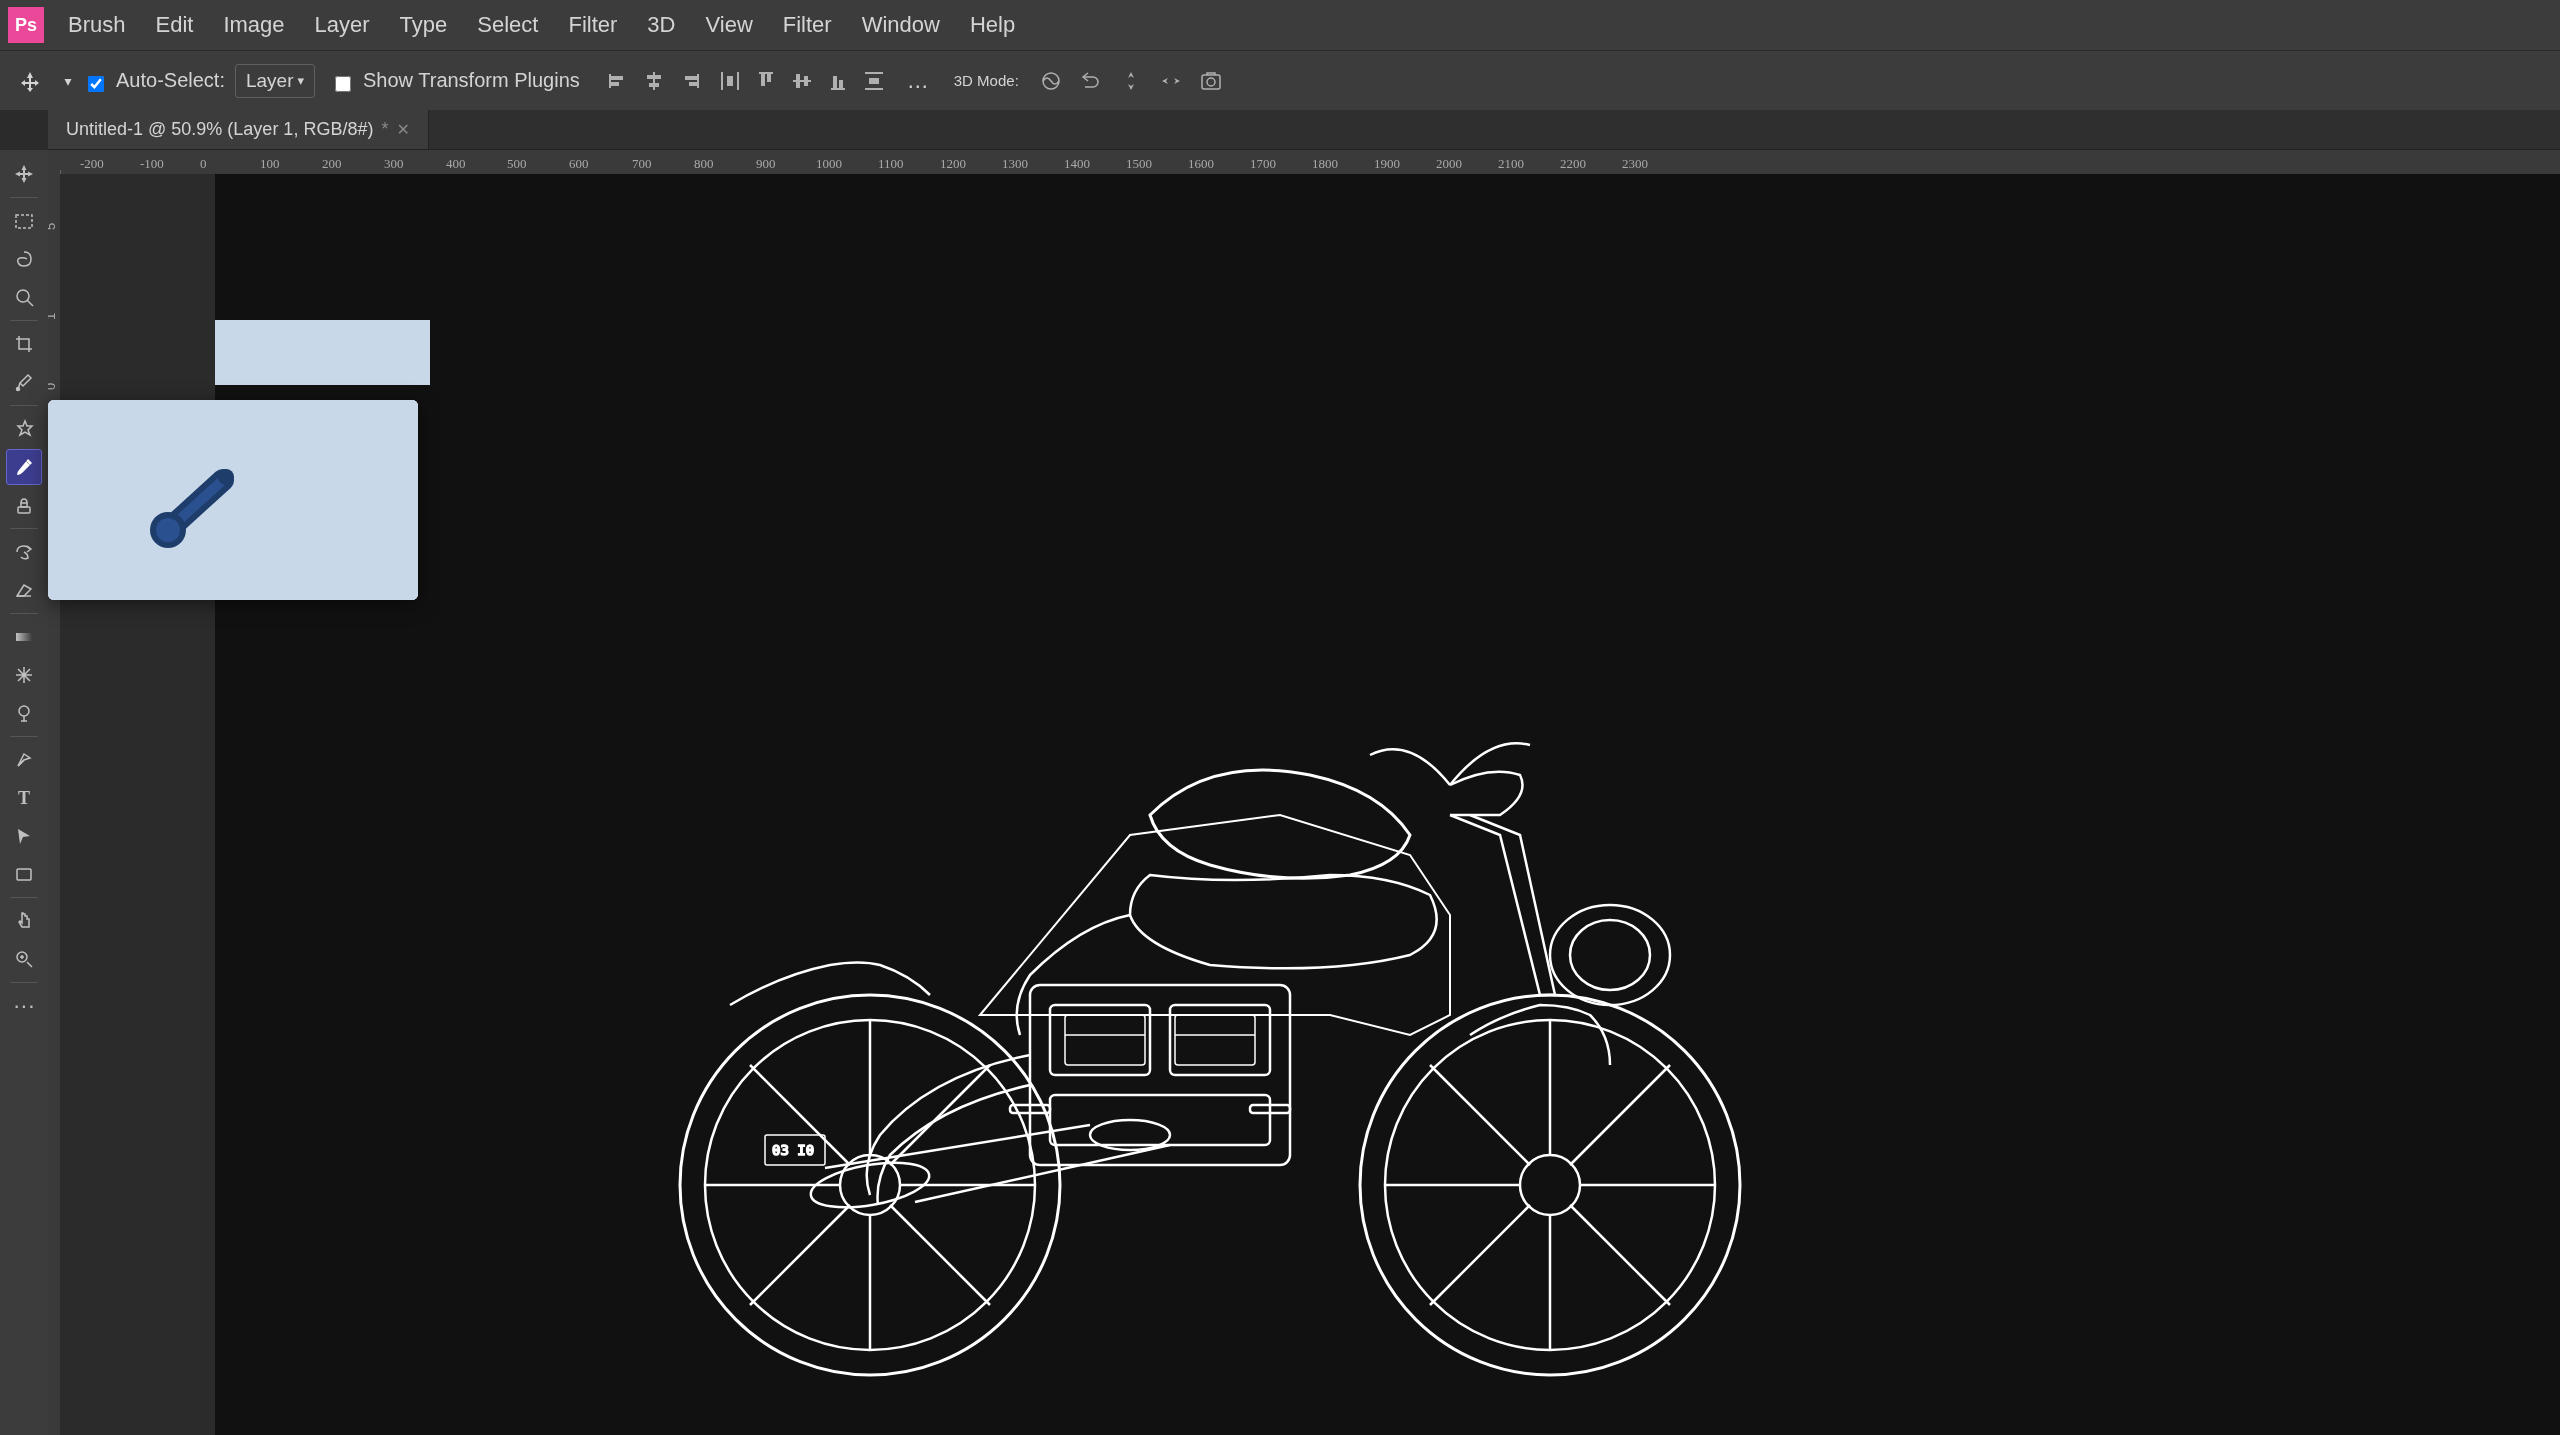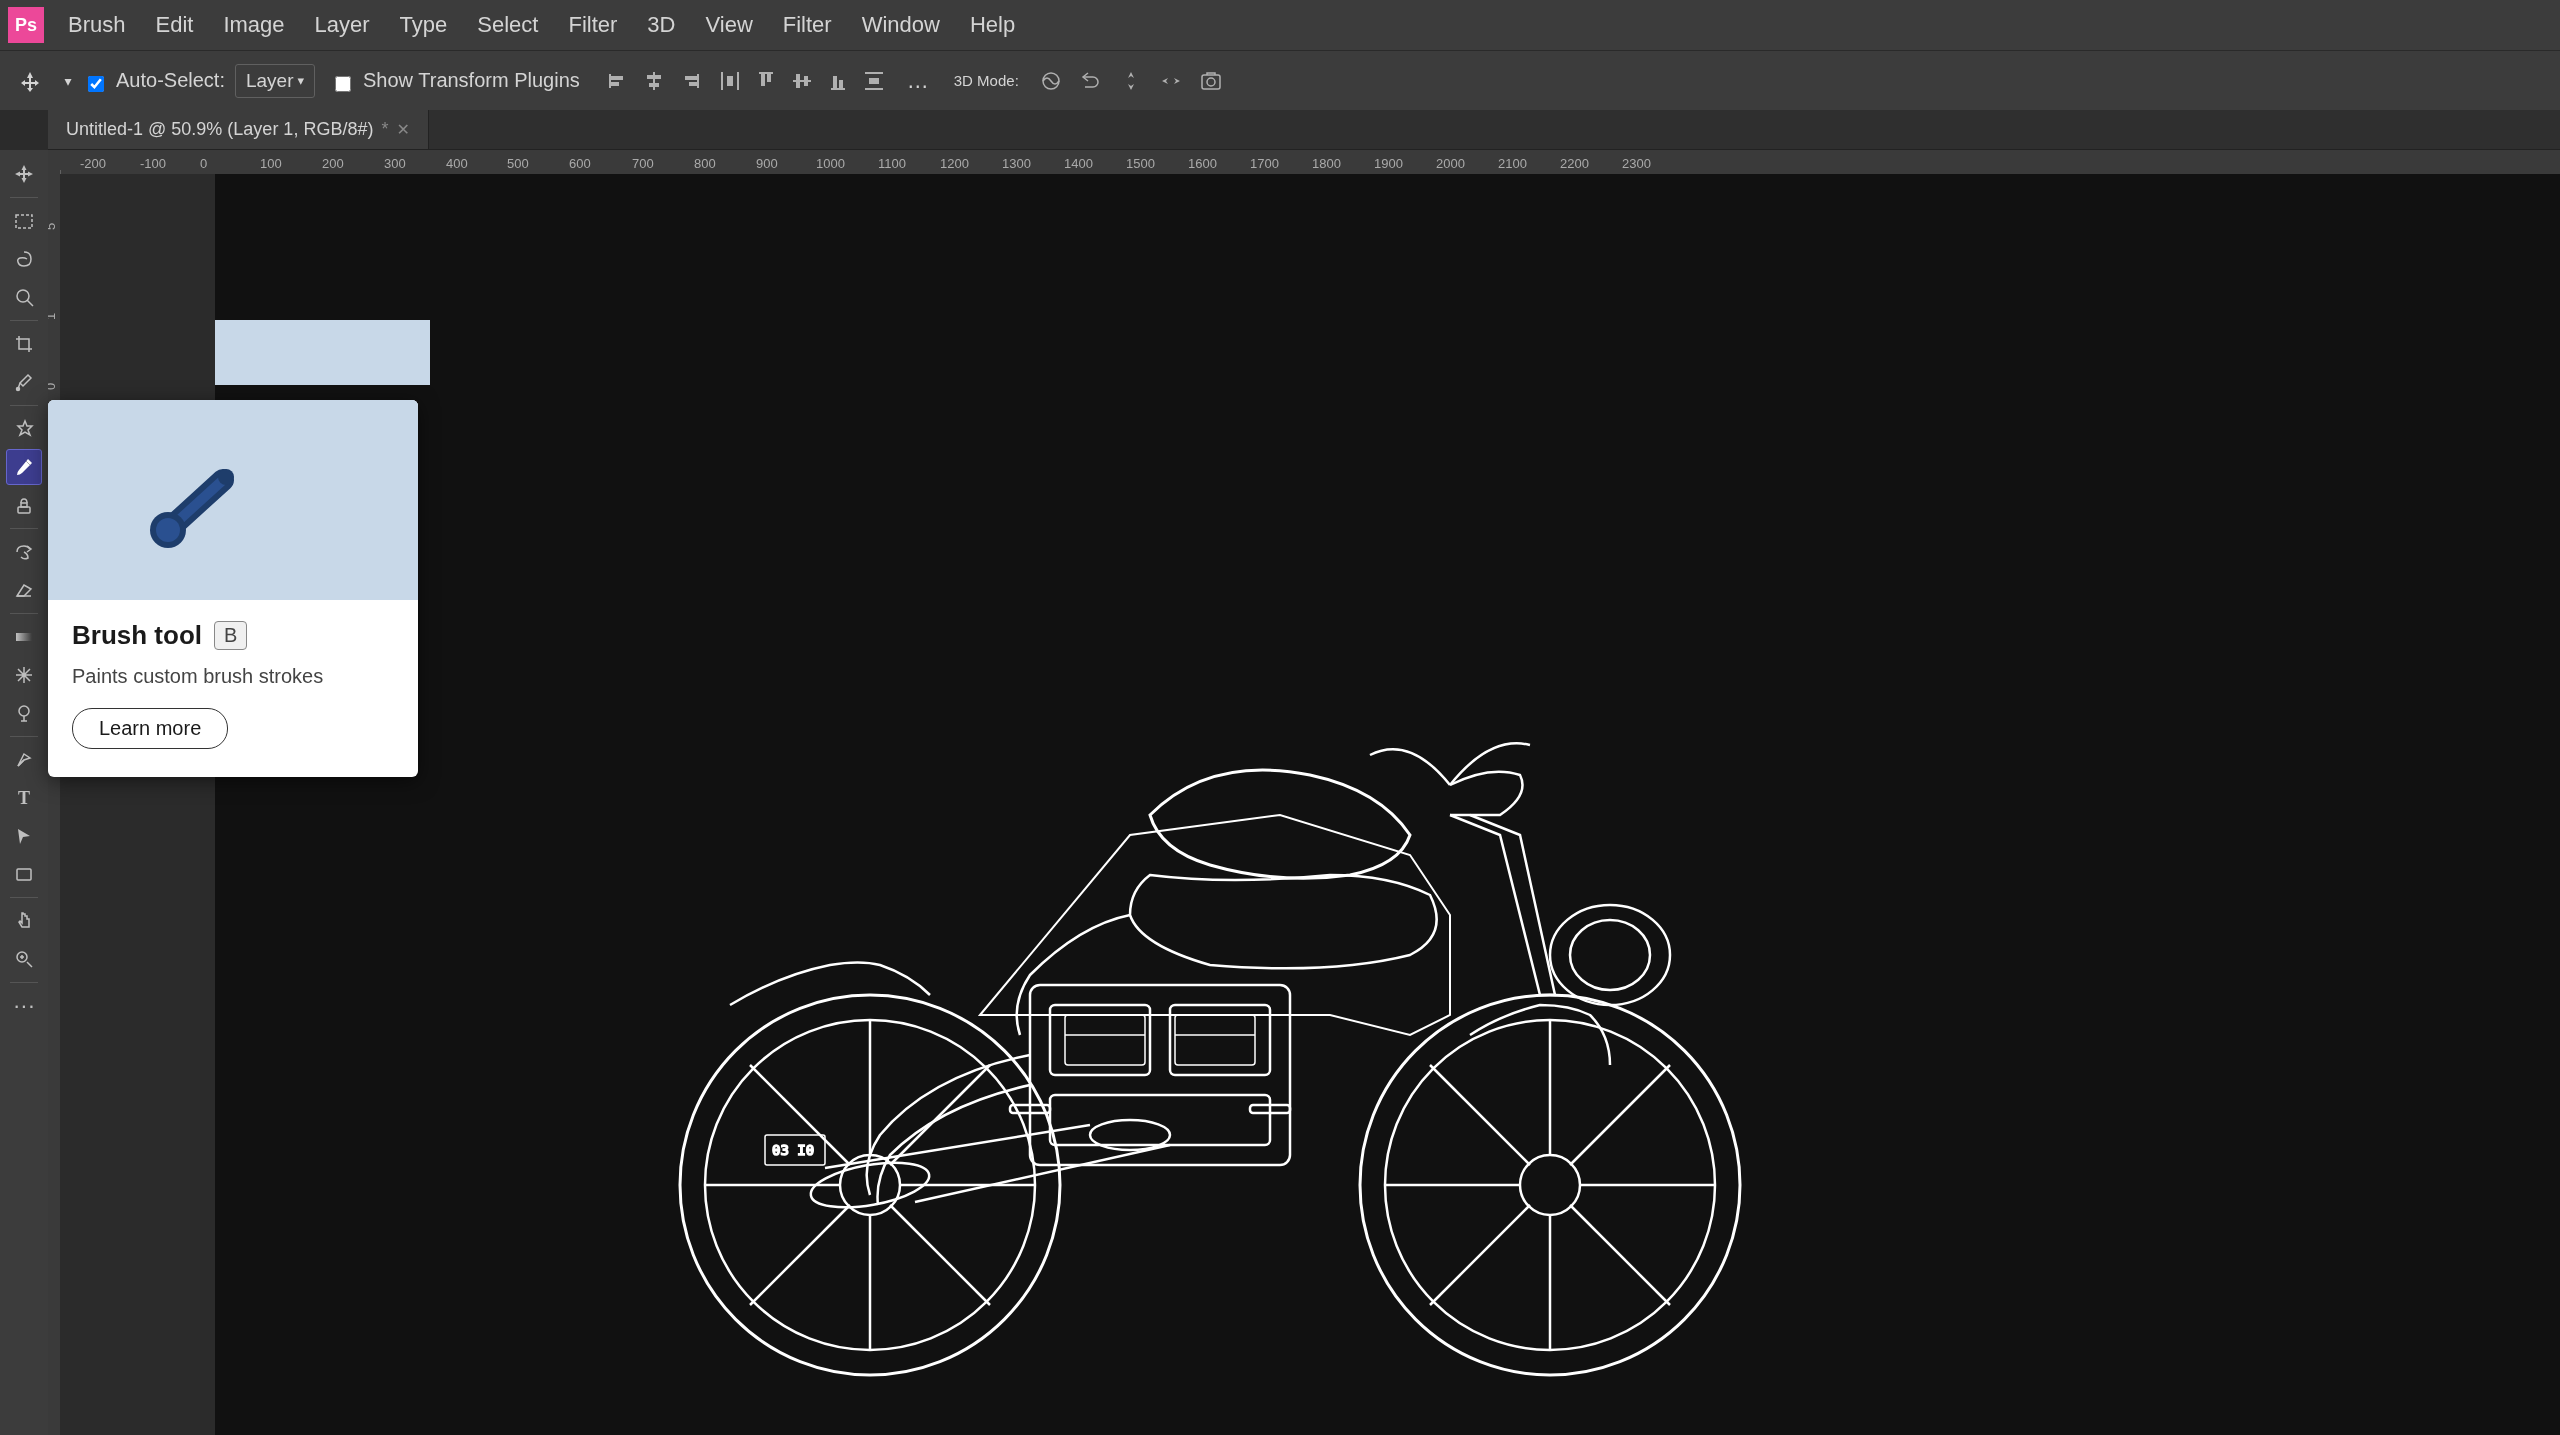--- a/index.html
+++ b/index.html
@@ -268,20 +268,21 @@
     
     .ruler-top {
       position: absolute;
       top: 150px;
       left: 60px;
       right: 0;
       height: 24px;
       background: #3a3a3a;
       z-index: 91;
       overflow: hidden;
+      font-family: Liberation Serif, serif;
     }
     .ruler-left {
       position: absolute;
       top: 150px;
       left: 48px;
       width: 12px;
       bottom: 0;
       background: #3a3a3a;
       z-index: 91;
     }
@@ -737,21 +738,13 @@
 
       <line x1="120" y1="130" x2="175" y2="80" stroke="#2a5090" stroke-width="10" stroke-linecap="round"></line>
 
       <circle cx="120" cy="130" r="18" fill="#1e3d6b"></circle>
       <circle cx="120" cy="130" r="12" fill="#2a5090"></circle>
 
       <circle cx="178" cy="77" r="8" fill="#1e3d6b"></circle>
     </svg>
   </div>
 
-  <div id="tooltip-content">
-    <div class="tooltip-title">
-      <span>Brush tool</span>
-      <span class="tooltip-shortcut">B</span>
-    </div>
-    <div class="tooltip-desc">Paints custom brush strokes</div>
-    <button class="learn-more-btn">Learn more</button>
-  </div>
 </div>
 
 </body></html>

